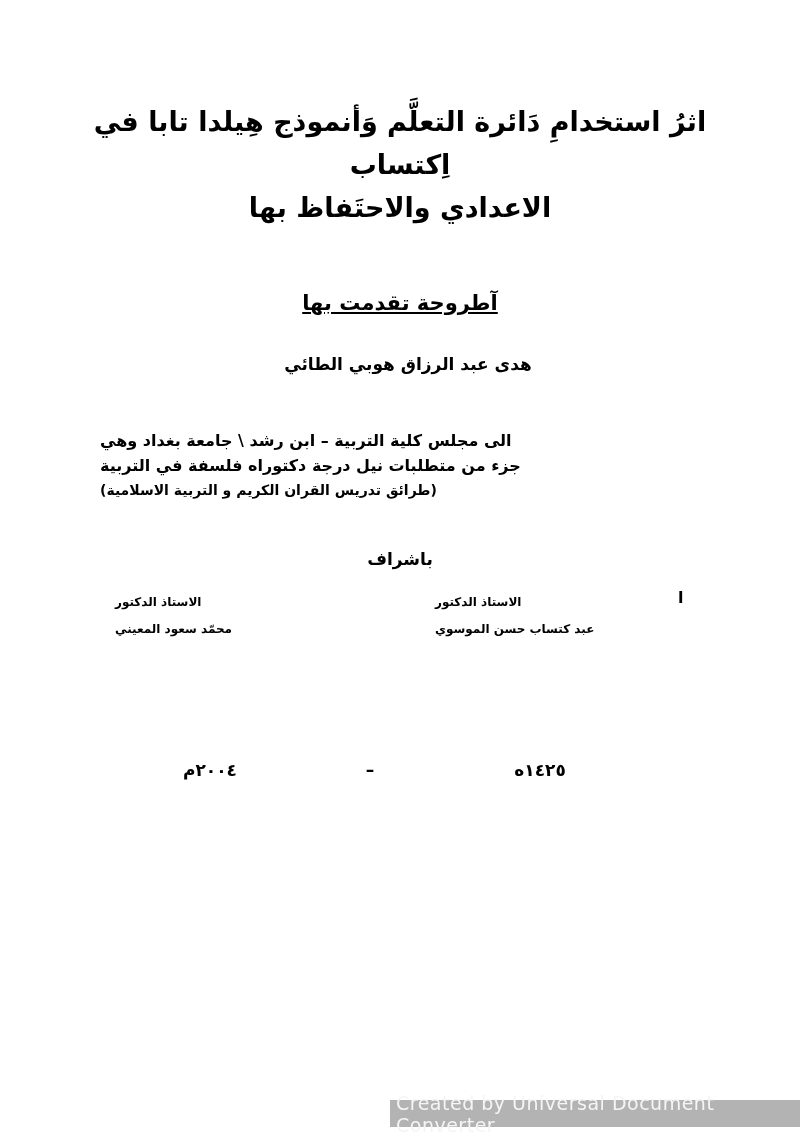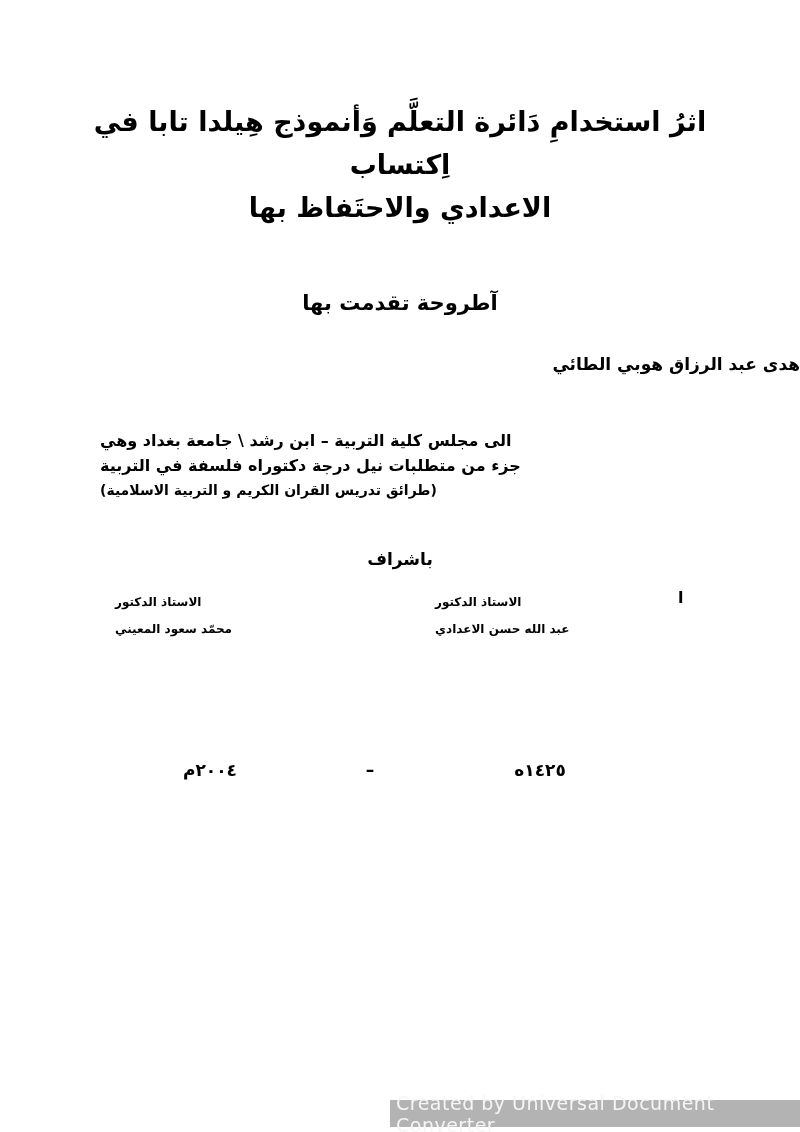--- a/index.html
+++ b/index.html
@@ -30,27 +30,29 @@
 
   .submission-label {
     position: absolute;
     top: 291px;
     left: 0;
     right: 0;
     text-align: center;
     font-size: 21px;
     font-weight: bold;
     color: #000000;
+    text-decoration: underline;
   }
 
   .author-name {
     position: absolute;
     top: 354px;
     left: 0;
     right: 0;
+    text-align: center;
     font-size: 17px;
     font-weight: bold;
     color: #000000;
     padding-left: 16px;
   }
 
   .council-block {
     position: absolute;
     top: 428px;
     left: 100px;
@@ -157,21 +159,21 @@
 <div class="council-block rtl">
   <div>الى مجلس كلية التربية – ابن رشد \ جامعة بغداد وهي</div>
   <div>جزء من متطلبات نيل درجة دكتوراه فلسفة في التربية</div>
   <div class="specialization">(طرائق تدريس القران الكريم و التربية الاسلامية)</div>
 </div>
 
 <div class="supervision-label rtl">باشراف</div>
 
 <div class="supervisor right-col rtl">
   <div>الاستاذ الدكتور</div>
-  <div>عبد الله حسن الاعدادي</div>
+  <div>عبد كتساب حسن الموسوي</div>
 </div>
 
 <div class="supervisor left-col rtl">
   <div>الاستاذ الدكتور</div>
   <div>محمّد سعود المعيني</div>
 </div>
 
 <div class="stray-mark rtl">ا</div>
 
 <div class="date-row">

